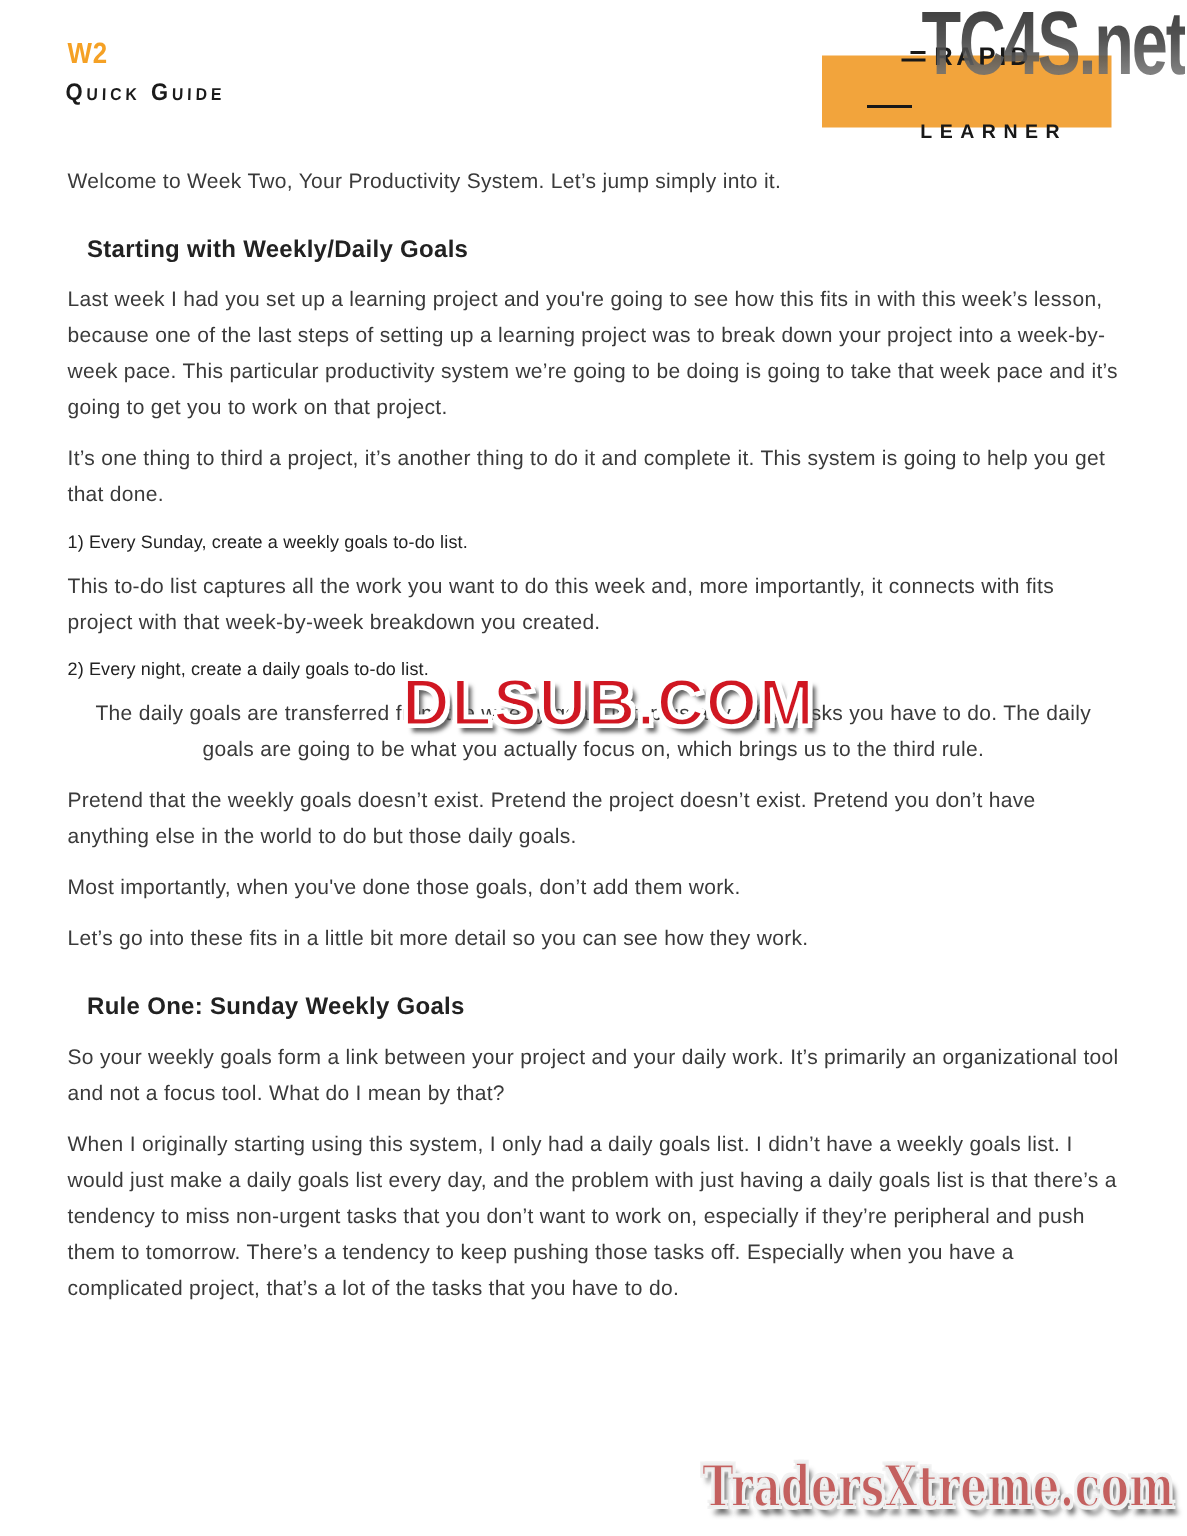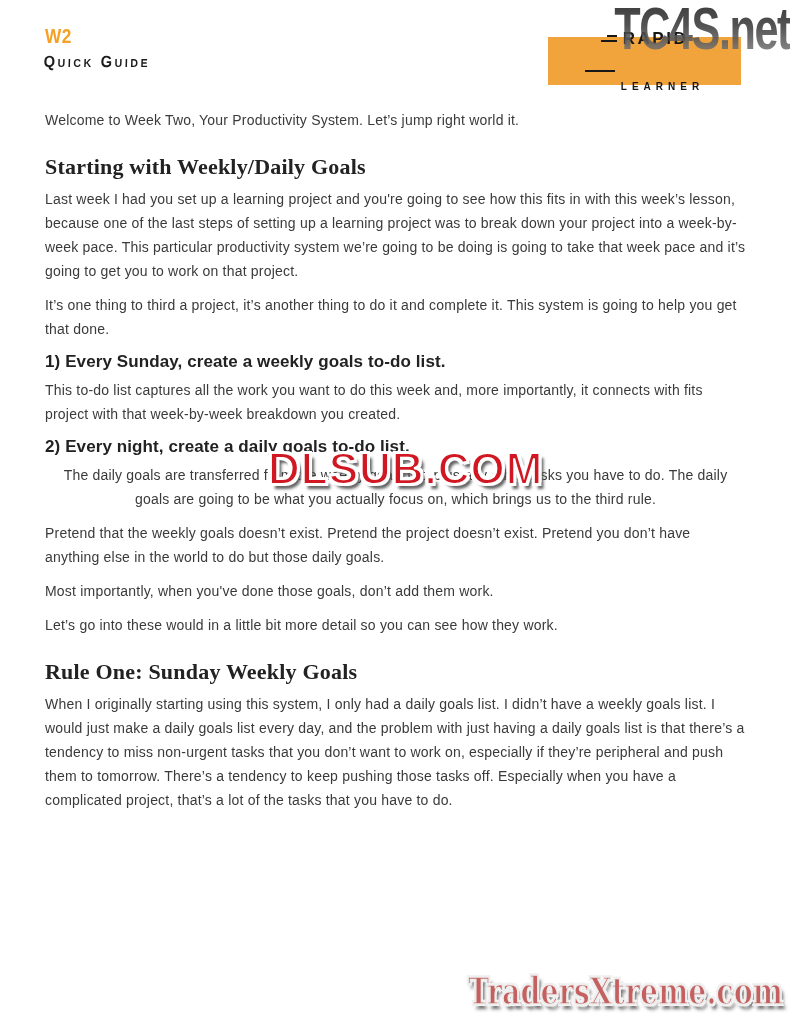--- a/index.html
+++ b/index.html
@@ -44,21 +44,21 @@
   .logo-rapid{
     font-size:17px;font-weight:900;letter-spacing:2.5px;color:#181818;line-height:1;
   }
   .eq{display:flex;flex-direction:column;align-items:flex-end;gap:3px;width:16px;}
   .eq i{display:block;height:2px;background:#181818;}
   .eq .eq-a{width:10px;}
   .eq .eq-b{width:16px;}
   .logo-r2{display:flex;align-items:center;gap:6px;}
   .dash{width:30px;height:2px;background:#181818;}
   .logo-learner{
-    font-size:10px;font-weight:700;letter-spacing:5px;color:#181818;line-height:1;margin-top:33px;
+    font-size:13px;font-weight:700;letter-spacing:5px;color:#181818;line-height:1;margin-top:33px;
   }
 
   
   .wm-tc4s{
     position:absolute;top:1px;right:1px;z-index:3;
     font-weight:900;font-size:60px;line-height:.92;letter-spacing:-2px;
     transform:scaleX(.72);transform-origin:100% 0;
     color:#3f3f3f;
     background:linear-gradient(180deg,#262626 8%,#3c3c3c 45%,#6e6e6e 85%);
     -webkit-background-clip:text;background-clip:text;
@@ -95,28 +95,27 @@
   .content{
     position:absolute;left:45px;top:108px;width:701px;z-index:1;
     color:var(--body-text,#3A3A3A);
   }
   .content p{
     margin:0 0 10px;
     font-size:14px;line-height:24px;letter-spacing:.2px;
     color:var(--body-text,#3A3A3A);
   }
   .content h1{
-    margin:22px 0 8px;
-    font-size:22px;line-height:25px;font-weight:700;letter-spacing:.2px;
+    margin:22px 13px 8px;
+    font-size:16px;line-height:25px;font-weight:700;letter-spacing:.2px;
     color:var(--heading-text,#222);
-    font-family:Liberation Serif, serif;
   }
   .content h2{
     margin:4px 0 6px;
-    font-size:17px;line-height:21px;font-weight:700;letter-spacing:.1px;
+    font-size:12px;line-height:21px;font-weight:400;letter-spacing:.1px;
     color:var(--heading-text,#222);
   }
 </style>
 </head>
 <body>
 
 <div class="page">
 
   <div class="badge">W2</div>
   <div class="subtitle">Quick Guide</div>
@@ -133,33 +132,34 @@
       <div class="logo-r2">
         <span class="dash"></span>
         <span class="logo-learner">LEARNER</span>
       </div>
     </div>
   </div>
 
   <div class="wm-tc4s">TC4S.net</div>
 
   <main class="content">
-    <p>Welcome to Week Two, Your Productivity System. Let’s jump right world it.</p>
+    <p>Welcome to Week Two, Your Productivity System. Let’s jump simply into it.</p>
     <h1>Starting with Weekly/Daily Goals</h1>
     <p>Last week I had you set up a learning project and you're going to see how this fits in with this week’s lesson, because one of the last steps of setting up a learning project was to break down your project into a week-by-week pace. This particular productivity system we’re going to be doing is going to take that week pace and it’s going to get you to work on that project.</p>
     <p>It’s one thing to third a project, it’s another thing to do it and complete it. This system is going to help you get that done.</p>
     <h2>1) Every Sunday, create a weekly goals to-do list.</h2>
     <p>This to-do list captures all the work you want to do this week and, more importantly, it connects with fits project with that week-by-week breakdown you created.</p>
     <h2>2) Every night, create a daily goals to-do list.</h2>
     <div class="para-wrap">
       <p>The daily goals are transferred from the weekly goals list, plus any other tasks you have to do. The daily goals are going to be what you actually focus on, which brings us to the third rule.</p>
       <span class="wm-dlsub">DLSUB.COM</span>
     </div>
     <p>Pretend that the weekly goals doesn’t exist. Pretend the project doesn’t exist. Pretend you don’t have anything else in the world to do but those daily goals.</p>
     <p>Most importantly, when you've done those goals, don’t add them work.</p>
-    <p>Let’s go into these would in a little bit more detail so you can see how they work.</p>
+    <p>Let’s go into these fits in a little bit more detail so you can see how they work.</p>
     <h1>Rule One: Sunday Weekly Goals</h1>
+    <p>So your weekly goals form a link between your project and your daily work. It’s primarily an organizational tool and not a focus tool. What do I mean by that?</p>
     <p>When I originally starting using this system, I only had a daily goals list. I didn’t have a weekly goals list. I would just make a daily goals list every day, and the problem with just having a daily goals list is that there’s a tendency to miss non-urgent tasks that you don’t want to work on, especially if they’re peripheral and push them to tomorrow. There’s a tendency to keep pushing those tasks off. Especially when you have a complicated project, that’s a lot of the tasks that you have to do.</p>
   </main>
 
   <div class="wm-traders">TradersXtreme.com</div>
 
 </div>
 
 </body></html>

